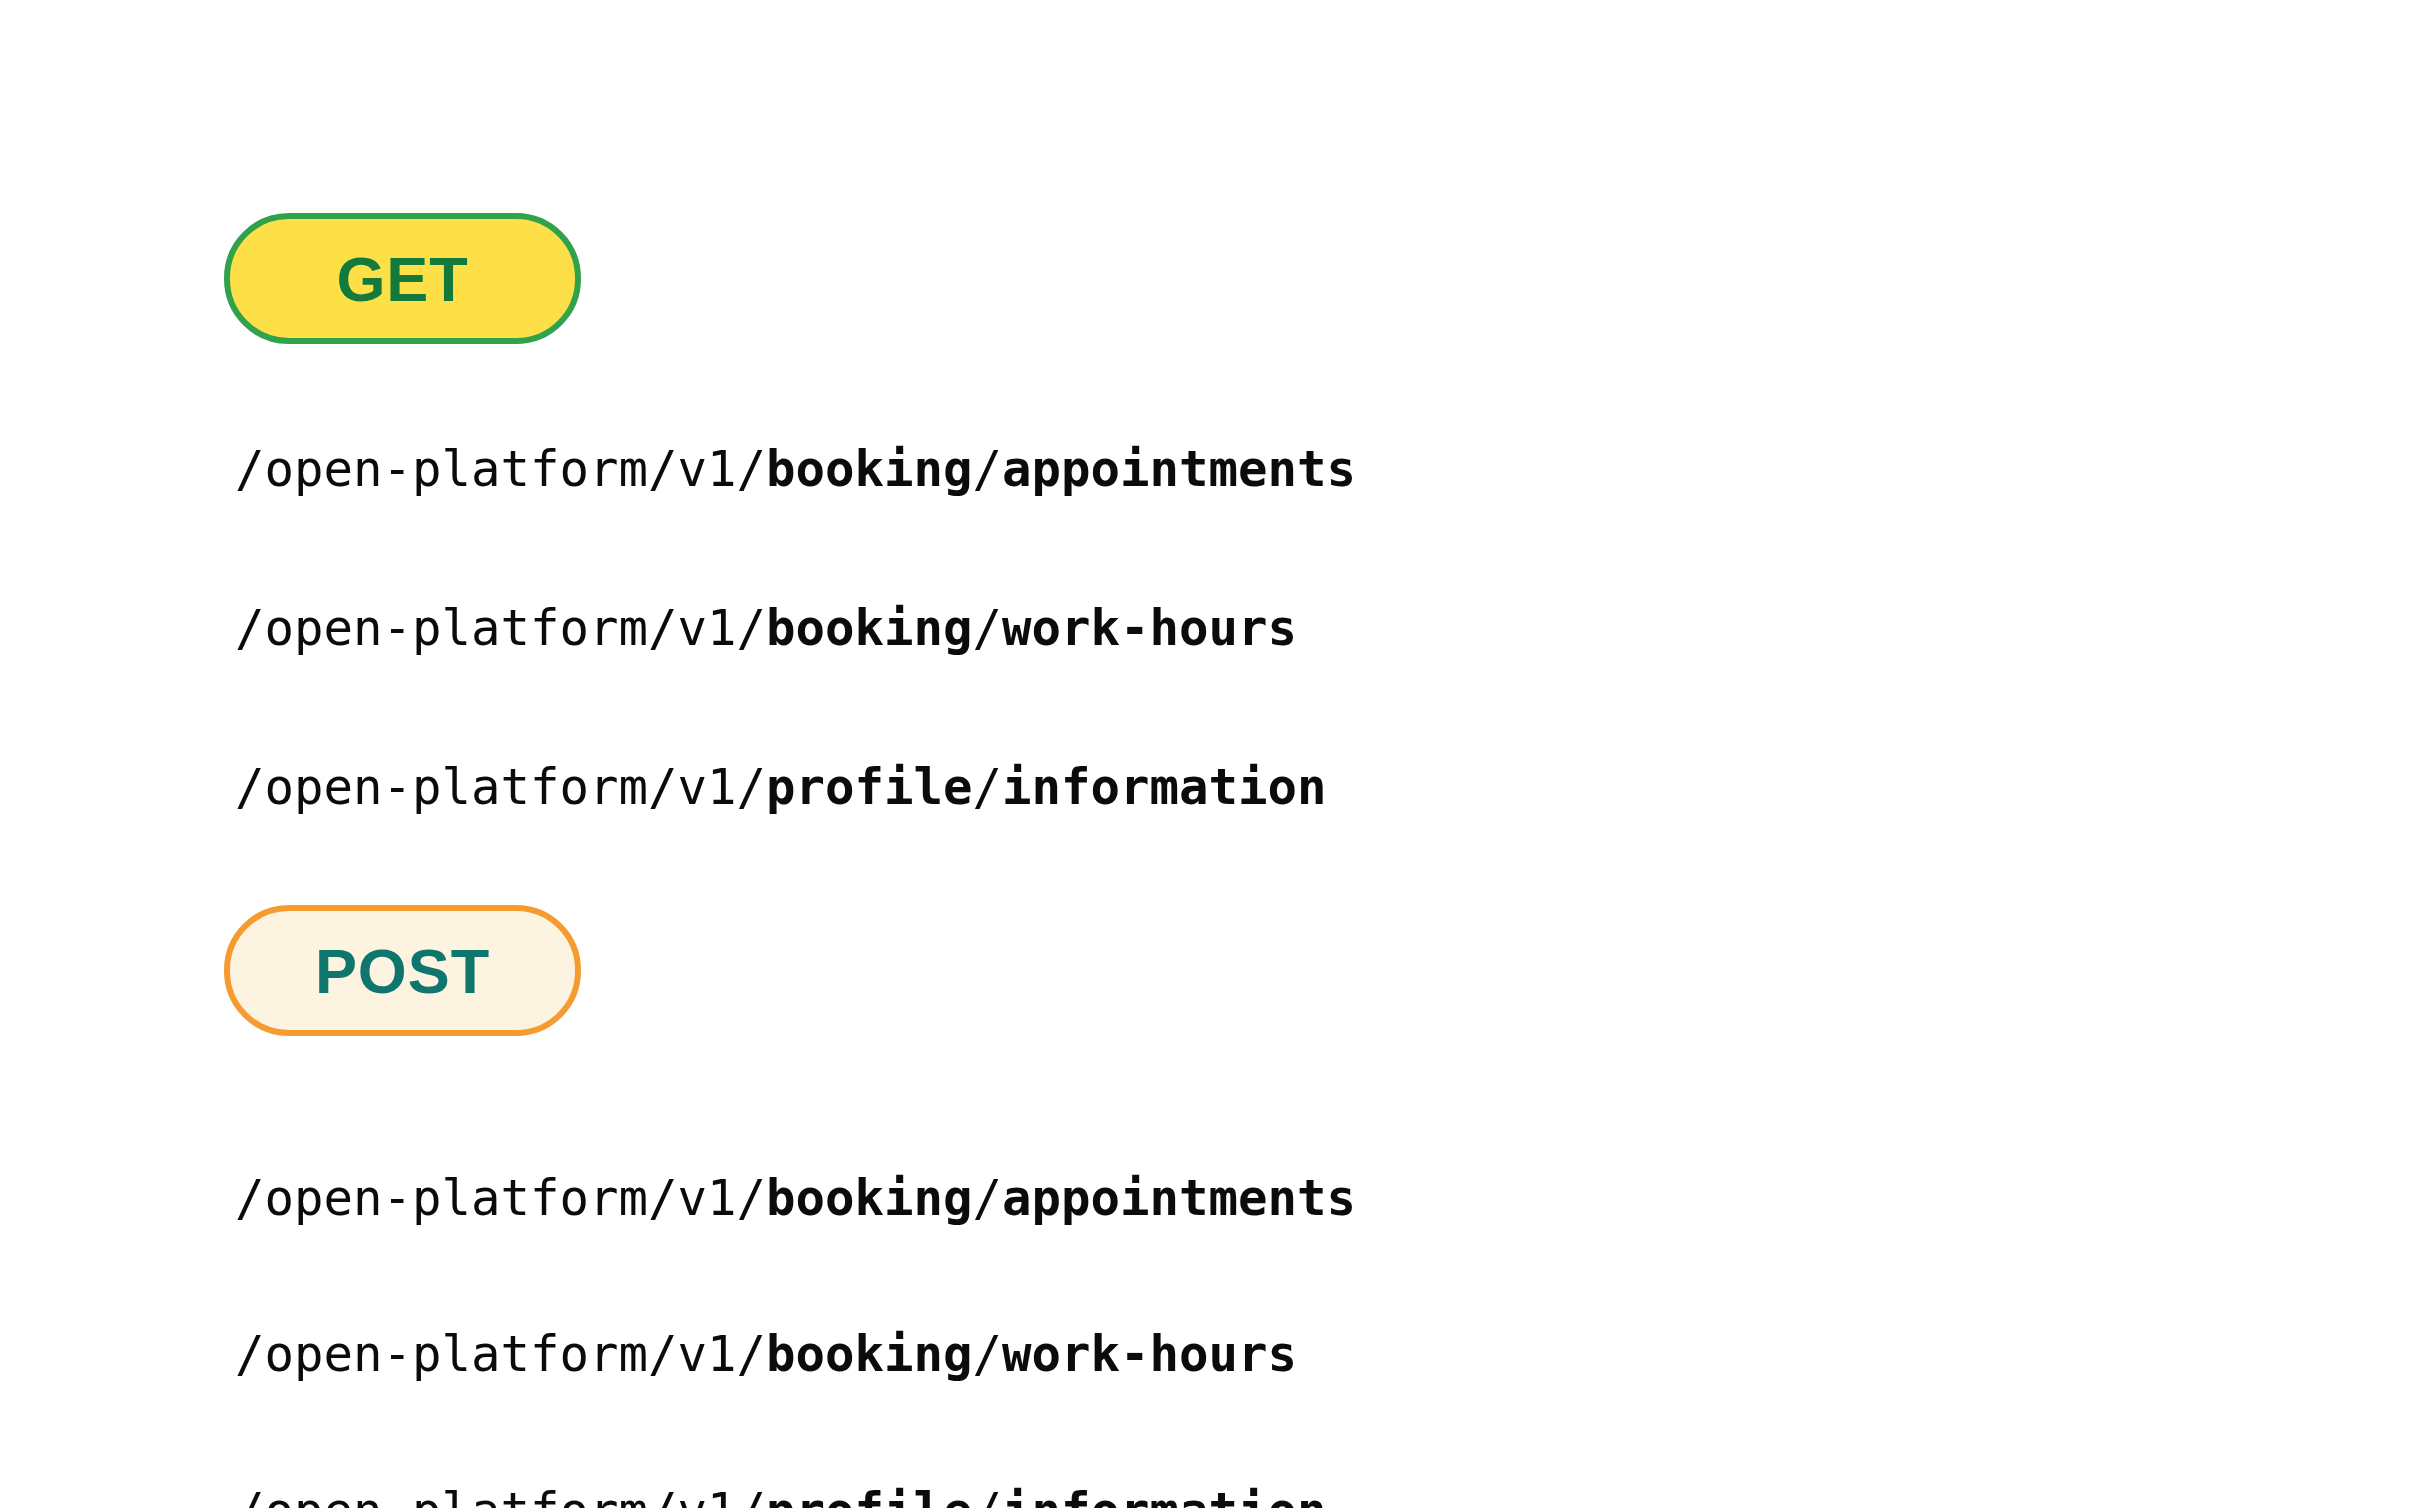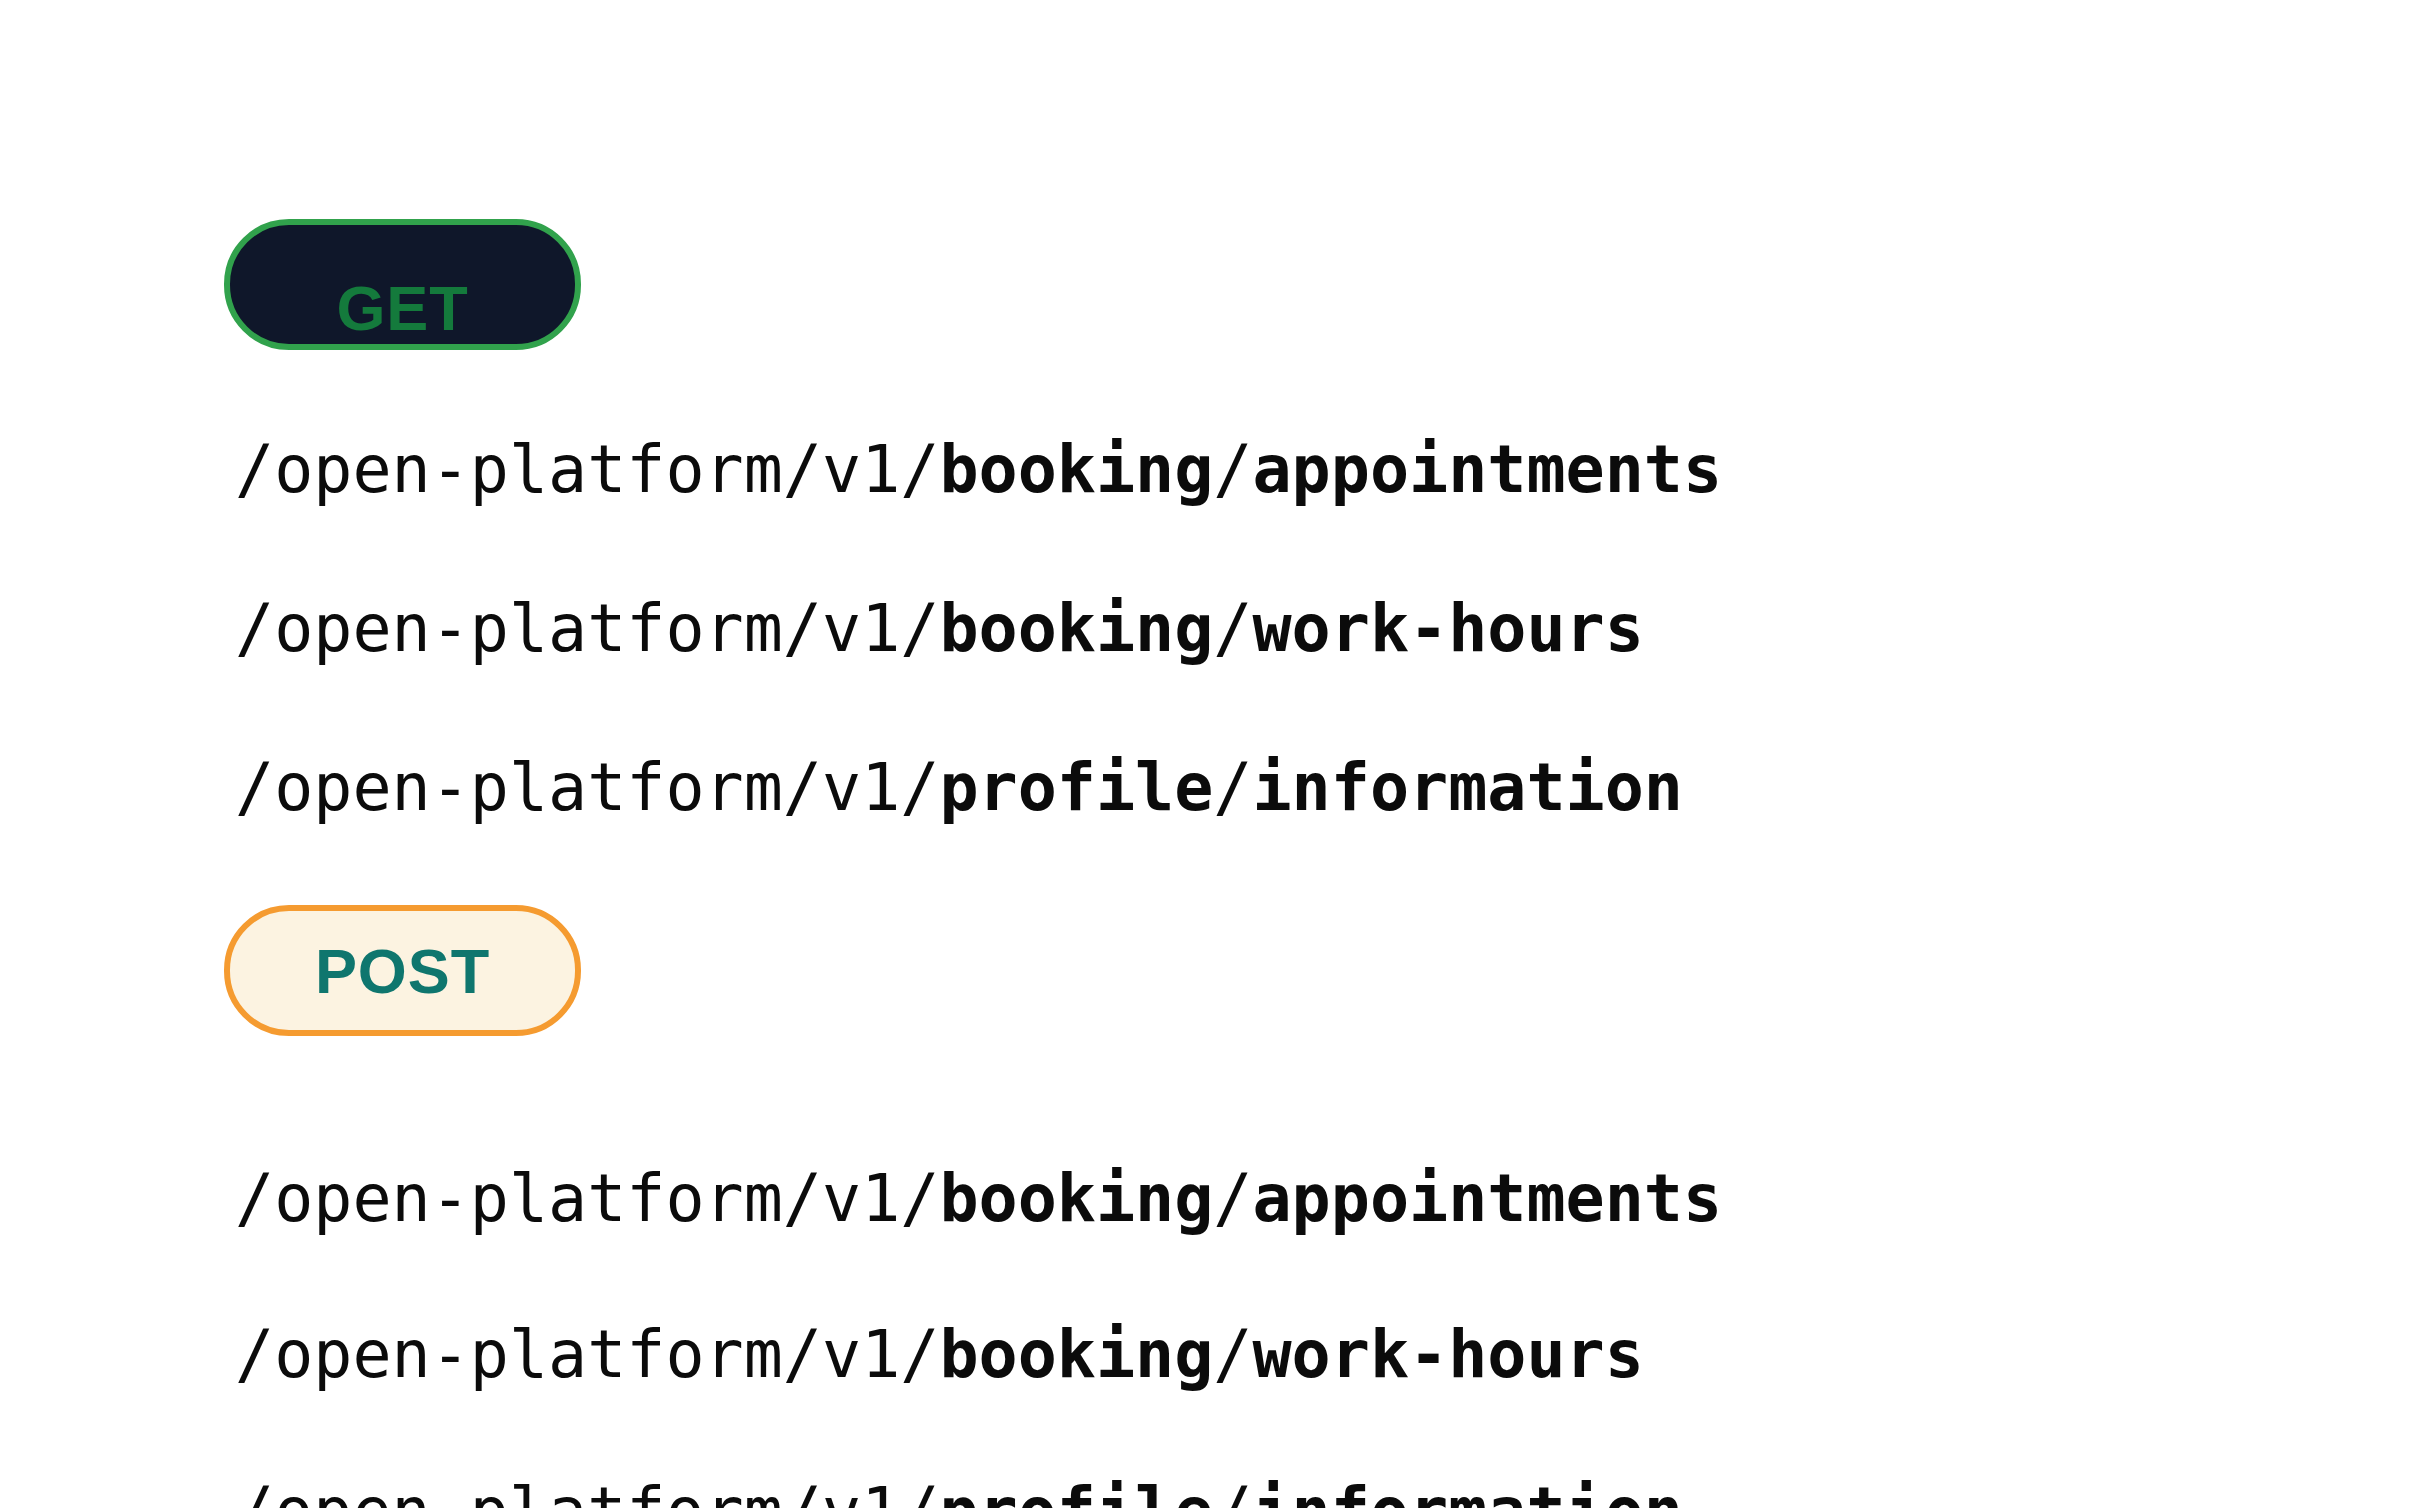--- a/index.html
+++ b/index.html
@@ -26,38 +26,37 @@
     border-radius: 65px;
     display: flex;
     align-items: center;
     justify-content: center;
     font-family: "Liberation Sans", sans-serif;
     font-weight: 700;
     font-size: 63px;
     letter-spacing: 0.9px;
   }
   .chip-get {
-    top: 219px;
+    top: 213px;
     border-color: #31a24c;
-    background: #0f172a;
+    background: #fde047;
     color: #147a3c;
-    align-items: flex-end;
   }
   .chip-post {
     top: 905px;
     border-color: #f59b30;
     background: #fcf3e1;
     color: #0f766e;
   }
   
   .endpoint {
     position: absolute;
     left: 235px;
     font-family: "DejaVu Sans Mono", "Liberation Mono", monospace;
-    font-size: 65px;
+    font-size: 49px;
     line-height: 78px;
     font-weight: 400;
     color: #0b0b0b;
     white-space: pre;
   }
   .endpoint .seg-bold {
     font-weight: 700;
   }
   .e1 { top: 431px; }
   .e2 { top: 590px; }

